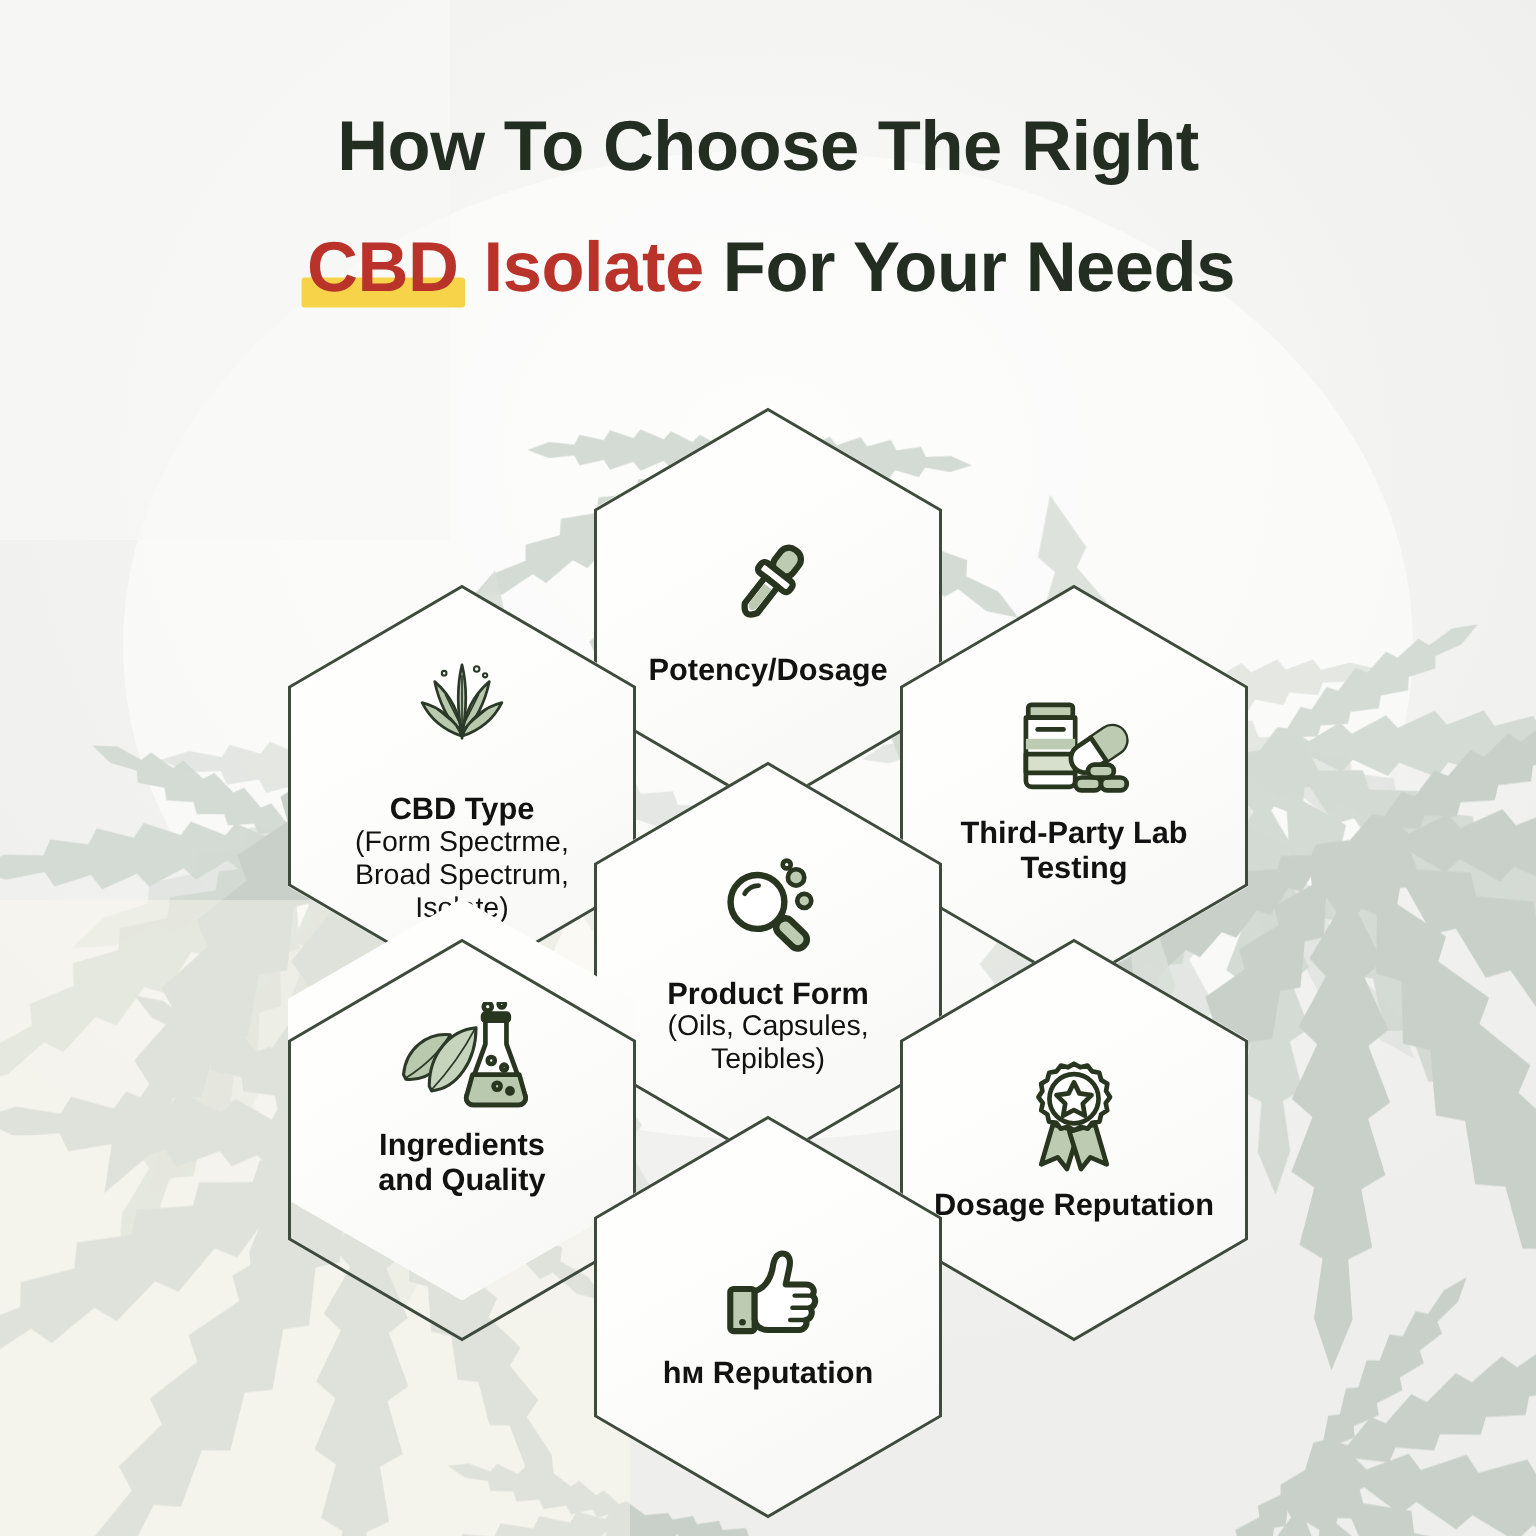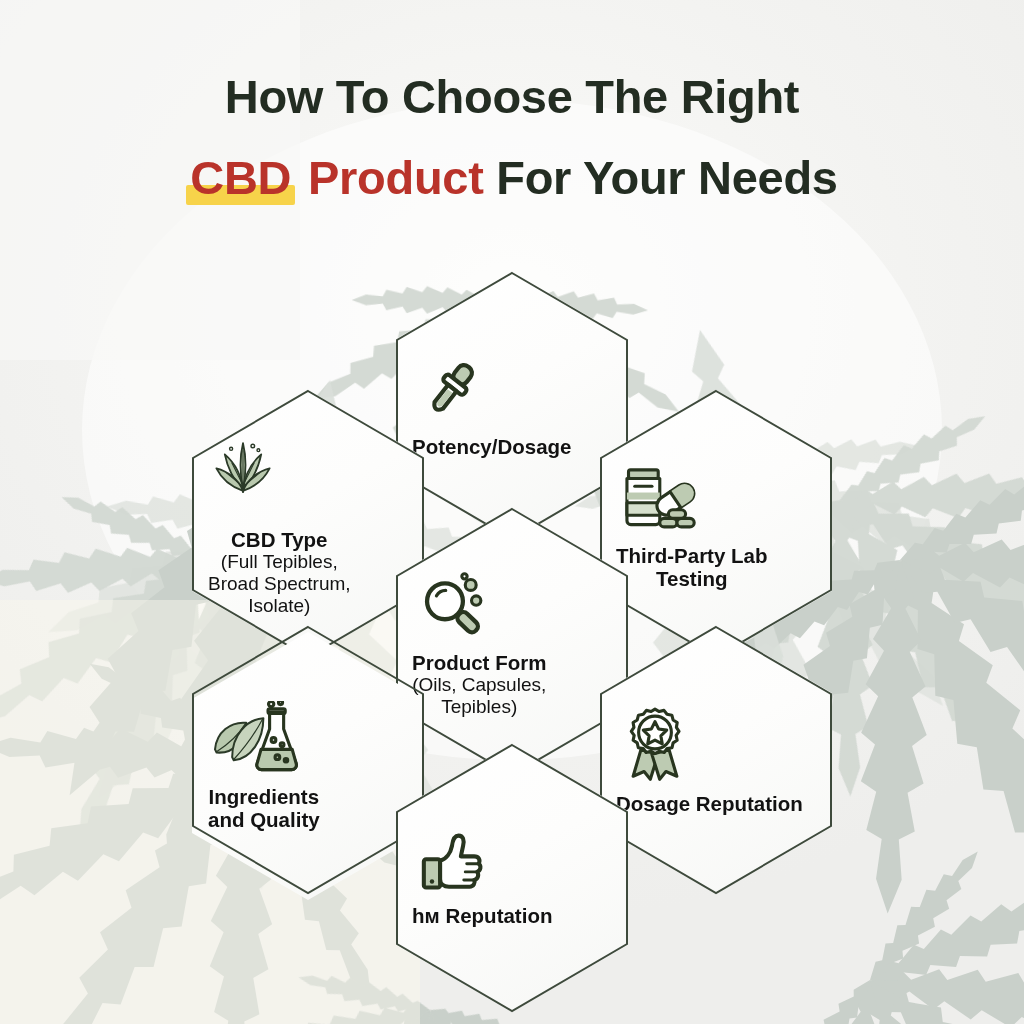--- a/index.html
+++ b/index.html
@@ -87,21 +87,21 @@
   }
   .hex {
     position: absolute;
     width: 232px;
     height: 268px;
     clip-path: polygon(50% 0%, 100% 25%, 100% 75%, 50% 100%, 0% 75%, 0% 25%);
     background:
       linear-gradient(150deg, #ffffff 0%, #fdfdfc 45%, #f6f7f5 100%);
     display: flex;
     flex-direction: column;
-    align-items: flex-start;
+    align-items: center;
     justify-content: center;
     box-sizing: border-box;
     padding: 12px 16px;
   }
   .hex-outline {
     position: absolute;
     width: 232px;
     height: 268px;
     pointer-events: none;
   }
@@ -206,21 +206,21 @@
   </div>
 
   <div id="heading">
     <div class="title-line">
       <span class="tl-dark">How To Choose The Right</span>
     </div>
     <div class="title-line">
       <span class="hl-wrap">
         <span class="hl-bar"></span>
         <span class="hl-text">CBD</span>
-      </span><span class="tl-red"> Product</span><span class="tl-dark"> For Your Needs</span>
+      </span><span class="tl-red"> Isolate</span><span class="tl-dark"> For Your Needs</span>
     </div>
   </div>
 
   <div id="honeycomb">
 
     <div class="hex" style="left:396px; top:272px;">
       <span class="hex-icon">
         <svg viewBox="0 0 100 100">
           <g transform="rotate(38 50 50)">
             <rect x="40" y="10" width="20" height="26" rx="9" class="ico-fill"></rect>
@@ -257,21 +257,21 @@
           <g fill="none" stroke="#2b3a28" stroke-width="1.6">
             <path d="M50,78 L50,26 M50,76 L34,44 M50,76 L66,44 M50,78 L26,58 M50,78 L74,58"></path>
           </g>
           <circle cx="64" cy="20" r="2.6" fill="none" stroke="#2b3a28" stroke-width="2"></circle>
           <circle cx="72" cy="26" r="2" fill="none" stroke="#2b3a28" stroke-width="2"></circle>
           <circle cx="33" cy="24" r="2.2" fill="none" stroke="#2b3a28" stroke-width="2"></circle>
         </svg>
       </span>
       <span class="hex-label">
         <span class="lbl-main">CBD Type</span>
-        <span class="lbl-sub">(Full Tepibles,</span>
+        <span class="lbl-sub">(Form Spectrme,</span>
         <span class="lbl-sub">Broad Spectrum,</span>
         <span class="lbl-sub">Isolate)</span>
       </span>
     </div>
     <div class="hex-outline" style="left:192px; top:390px;">
       <svg viewBox="0 0 232 268">
           <polygon points="116,1 231,68 231,200 116,267 1,200 1,68" fill="none" stroke="#3e4a3c" stroke-width="2"></polygon>
         </svg>
     </div>
 
@@ -339,21 +339,21 @@
         <span class="lbl-sub">(Oils, Capsules,</span>
         <span class="lbl-sub">Tepibles)</span>
       </span>
     </div>
     <div class="hex-outline" style="left:396px; top:508px;">
       <svg viewBox="0 0 232 268">
           <polygon points="116,1 231,68 231,200 116,267 1,200 1,68" fill="none" stroke="#3e4a3c" stroke-width="2"></polygon>
         </svg>
     </div>
 
-    <div class="hex" style="left:192px; top:632px;">
+    <div class="hex" style="left:192px; top:599px;">
       <span class="hex-icon" style="width:92px;height:78px;">
         <svg viewBox="0 0 116 100">
 
           <g stroke="#2b3a28" stroke-width="2.6" stroke-linejoin="round">
             <path d="M8,62 C10,40 28,26 48,28 C48,50 32,68 10,66 Z" fill="#b9c9ae"></path>
             <path d="M30,72 C30,44 48,24 70,22 C70,50 54,74 32,76 Z" fill="#c7d4bd"></path>
           </g>
           <g fill="none" stroke="#2b3a28" stroke-width="1.5">
             <path d="M10,65 C24,56 38,44 47,29"></path>
             <path d="M32,75 C44,62 58,44 69,23"></path>

